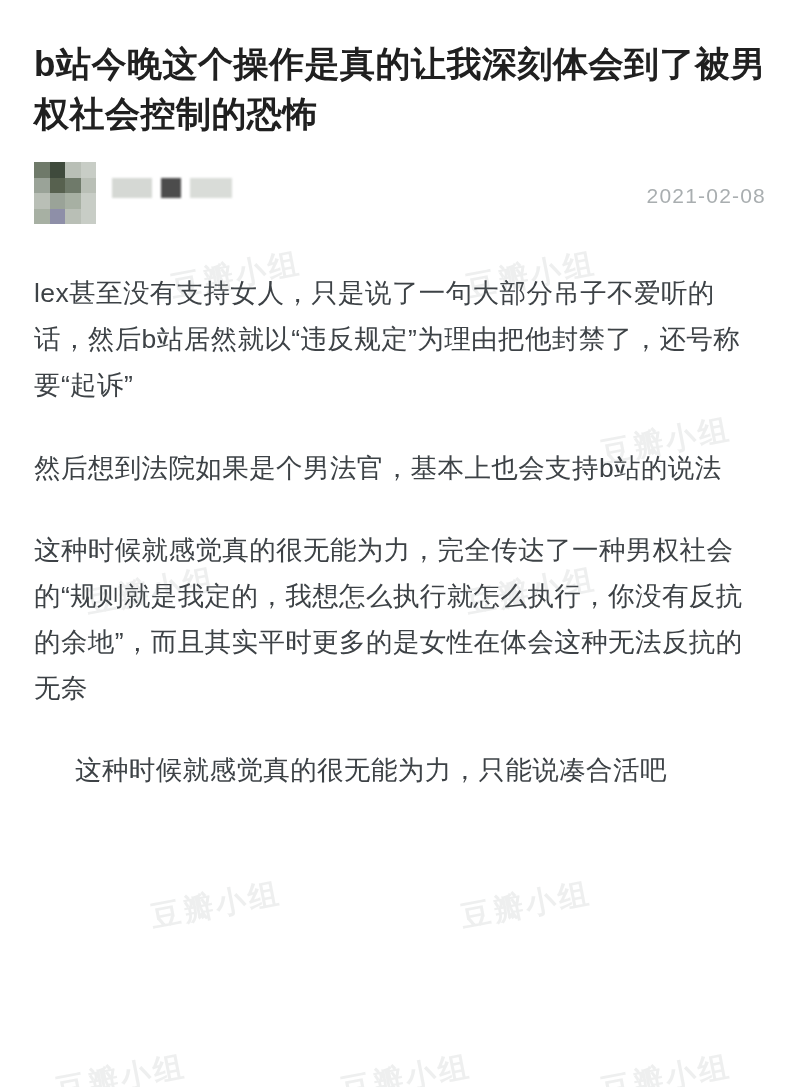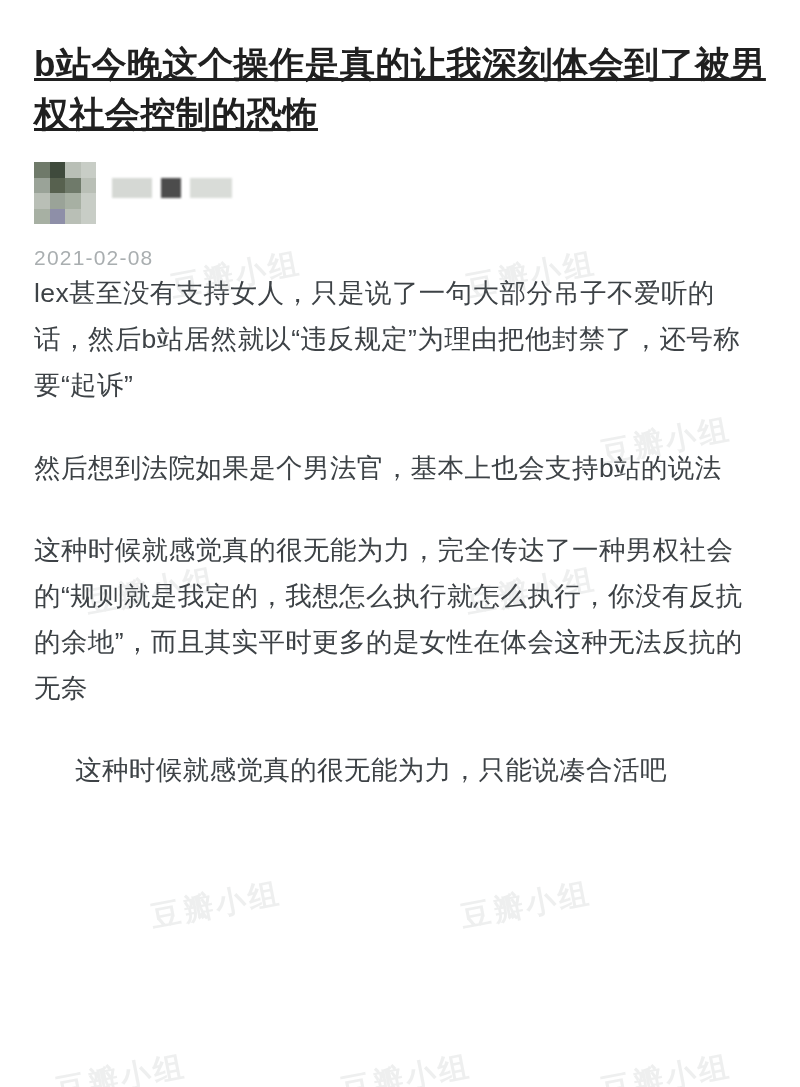--- a/index.html
+++ b/index.html
@@ -22,29 +22,27 @@
     box-sizing: border-box;
     padding: 0 34px;
   }
   .title {
     padding-top: 16px;
     font-size: 35px;
     line-height: 1.42;
     font-weight: bold;
     color: #202020;
     letter-spacing: 0.5px;
-    text-decoration: underline;
   }
   .meta-row {
     margin-top: 22px;
     height: 66px;
     display: flex;
     align-items: flex-start;
     justify-content: space-between;
-    flex-direction: column;
   }
   .author-block {
     display: flex;
     align-items: flex-start;
   }
   
   .avatar {
     width: 62px;
     height: 62px;
     display: grid;

